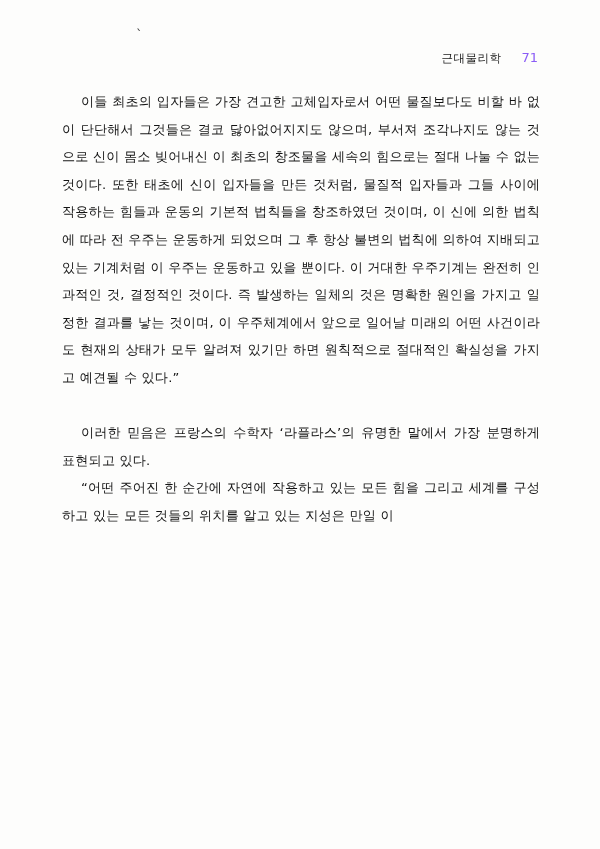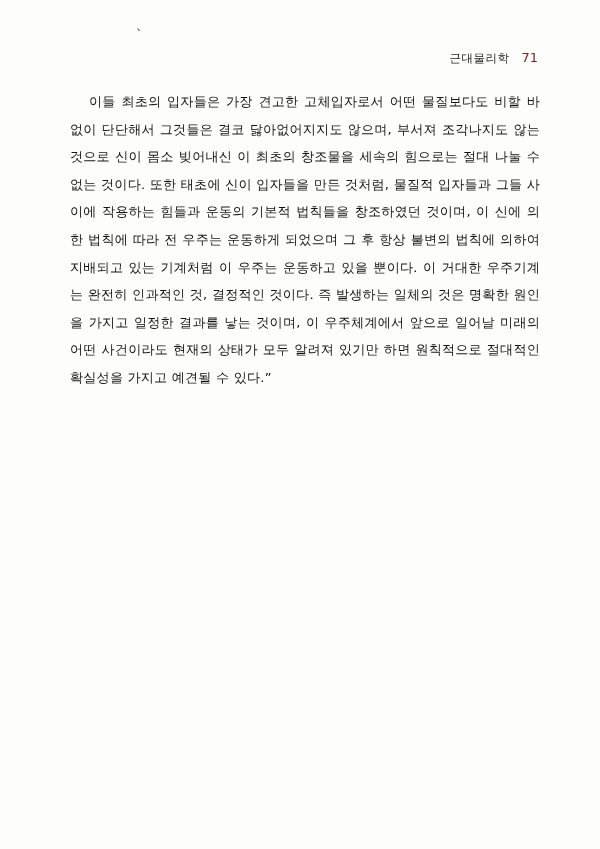--- a/index.html
+++ b/index.html
@@ -32,45 +32,45 @@
     color: #444;
     font-size: 13px;
     line-height: 10px;
   }
   .header {
     position: absolute;
     right: 62px;
     top: 50px;
     display: flex;
     align-items: baseline;
-    gap: 12px;
+    gap: 20px;
   }
   .header .chapter-title {
     font-size: 11.5px;
     letter-spacing: 0.5px;
     color: #1a1a1a;
   }
   .header .page-number {
     font-size: 13px;
-    color: #7f1d1d;
+    color: #8b5cf6;
   }
   .body-text {
     position: absolute;
     left: 62px;
     top: 88px;
     width: 478px;
     font-size: 13.1px;
     line-height: 27.6px;
     text-align: justify;
     text-justify: inter-character;
     color: #141414;
     letter-spacing: 0.2px;
   }
   .para {
-    margin: 0 0 0 8px;
+    margin: 0 0 0 0;
     text-indent: 19px;
     text-align: justify;
   }
   .para.gap-before {
     margin-top: 27.6px;
   }
 </style>
 </head>
 <body>
 
@@ -78,15 +78,17 @@
 
   <div class="tick-mark">`</div>
 
   <div class="header">
     <span class="chapter-title">근대물리학</span>
     <span class="page-number">71</span>
   </div>
 
   <div class="body-text">
     <p class="para">이들 최초의 입자들은 가장 견고한 고체입자로서 어떤 물질보다도 비할 바 없이 단단해서 그것들은 결코 닳아없어지지도 않으며, 부서져 조각나지도 않는 것으로 신이 몸소 빚어내신 이 최초의 창조물을 세속의 힘으로는 절대 나눌 수 없는 것이다. 또한 태초에 신이 입자들을 만든 것처럼, 물질적 입자들과 그들 사이에 작용하는 힘들과 운동의 기본적 법칙들을 창조하였던 것이며, 이 신에 의한 법칙에 따라 전 우주는 운동하게 되었으며 그 후 항상 불변의 법칙에 의하여 지배되고 있는 기계처럼 이 우주는 운동하고 있을 뿐이다. 이 거대한 우주기계는 완전히 인과적인 것, 결정적인 것이다. 즉 발생하는 일체의 것은 명확한 원인을 가지고 일정한 결과를 낳는 것이며, 이 우주체계에서 앞으로 일어날 미래의 어떤 사건이라도 현재의 상태가 모두 알려져 있기만 하면 원칙적으로 절대적인 확실성을 가지고 예견될 수 있다.”</p>
+    <p class="para gap-before">이러한 믿음은 프랑스의 수학자 ‘라플라스’의 유명한 말에서 가장 분명하게 표현되고 있다.</p>
+    <p class="para">“어떤 주어진 한 순간에 자연에 작용하고 있는 모든 힘을 그리고 세계를 구성하고 있는 모든 것들의 위치를 알고 있는 지성은 만일 이</p>
   </div>
 
 </div>
 
 </body></html>

